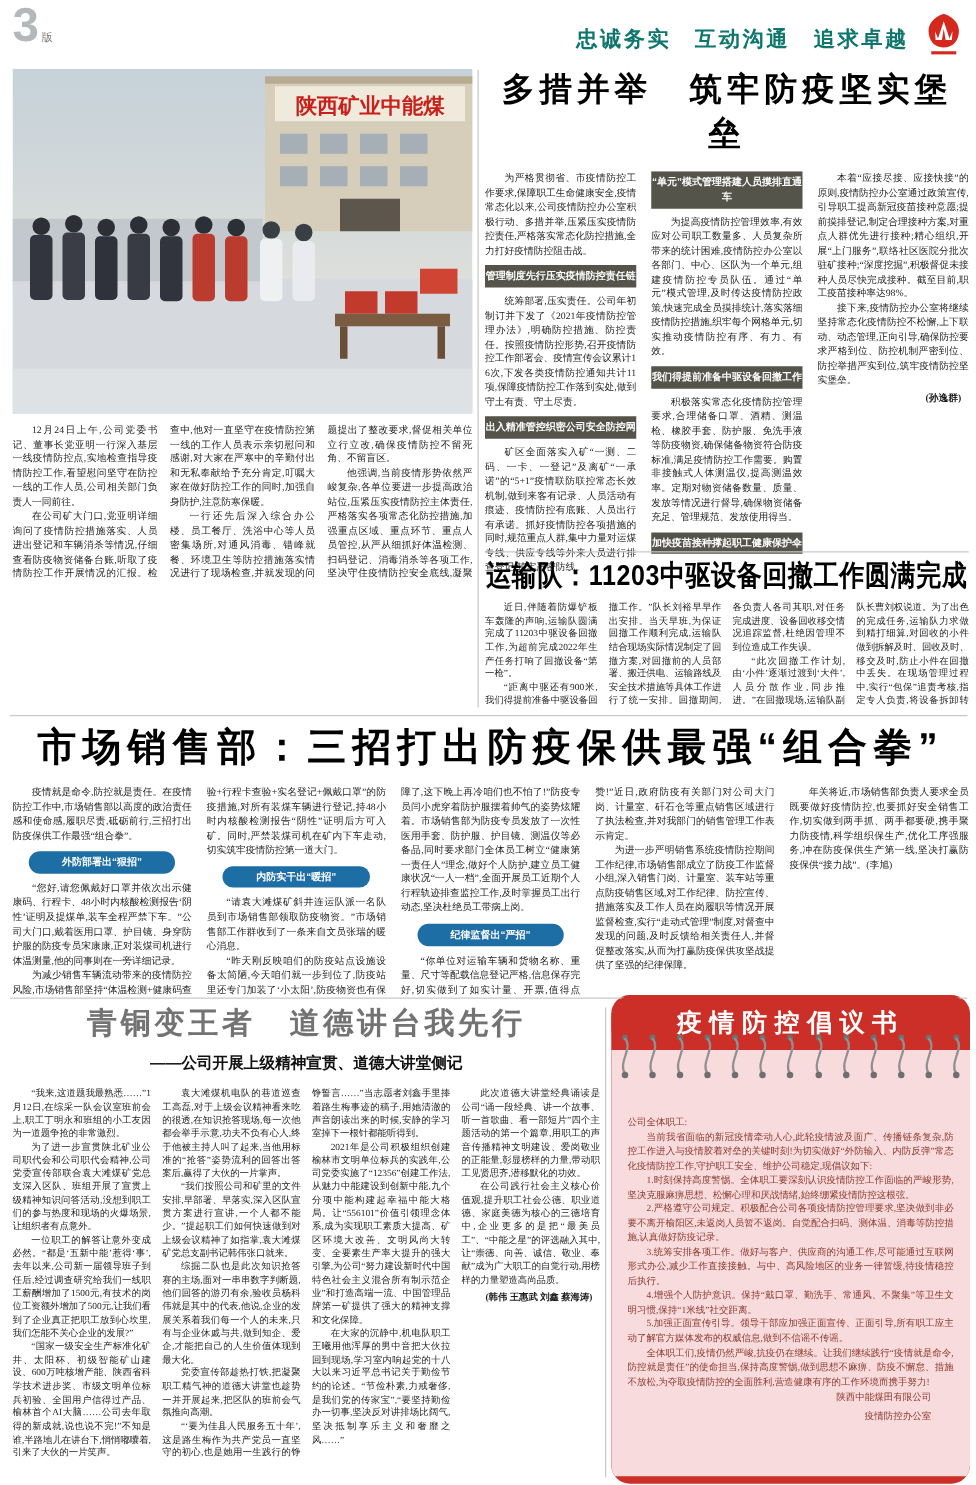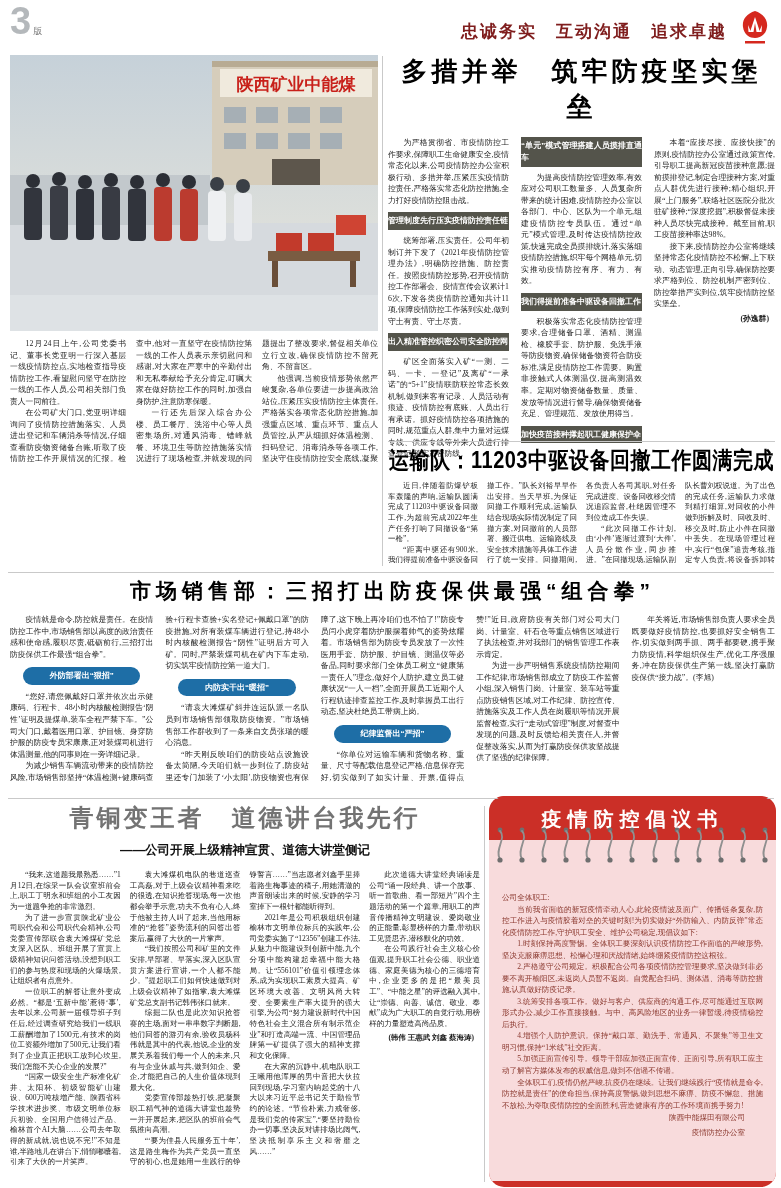--- a/index.html
+++ b/index.html
@@ -4,32 +4,32 @@
 <style>
   html,body{margin:0;padding:0;background:#ffffff;}
   .paper{position:relative;width:781px;height:1188px;background:#fff;overflow:hidden;
          font-family:"Liberation Serif",serif;color:#1d1d1d;}
   
   .masthead{position:absolute;left:10px;top:2px;width:763px;height:46px;}
   .pageno{position:absolute;left:0;top:0;}
   .pageno .num{font-family:"Liberation Sans",sans-serif;font-weight:900;font-size:38px;color:#b4b8bb;line-height:38px;}
   .pageno .ban{font-size:9px;color:#7c7c7c;margin-left:2px;}
   .slogan{position:absolute;right:46px;top:18px;font-family:Liberation Serif, serif;
-          font-weight:900;font-size:17px;color:#7f1d1d;letter-spacing:2px;white-space:nowrap;}
+          font-weight:900;font-size:17px;color:#0f766e;letter-spacing:2px;white-space:nowrap;}
   .logo{position:absolute;right:2px;top:8px;width:32px;height:36px;}
   
   .vr,.hr{position:absolute;background:#c9c9c9;}
   .vr{width:1px;} .hr{height:1px;}
   
   .cols{column-gap:10px;column-fill:auto;overflow:hidden;text-align:justify;word-break:break-all;}
   .cols-3{column-count:3;} .cols-4{column-count:4;} .cols-5{column-count:5;}
   .para{margin:0;text-indent:2em;}
   .body-sm{font-size:7.8px;line-height:1.48;}
   .body-xs{font-size:7.5px;line-height:1.42;}
-  .bar-head{background:#54544b;color:#fff;font-weight:bold;font-size:8px;
+  .bar-head{background:#54544b;color:#fff;text-align:center;font-weight:bold;font-size:8px;
             padding:3px 0;margin:6px 0 5px;font-family:"Liberation Sans",sans-serif;break-inside:avoid;text-indent:0;}
   .pill-head{background:#1e6ea6;color:#fff;text-align:center;font-weight:bold;font-size:8px;
              padding:3px 0;margin:7px auto 6px;width:82%;border-radius:10px;
              font-family:"Liberation Sans",sans-serif;break-inside:avoid;text-indent:0;}
   .byline{text-align:right;font-weight:bold;padding-right:6px;margin-top:3px;text-indent:0;}
   
   section{position:absolute;}
   #sec-inspect{left:10px;top:46px;width:368px;height:520px;}
   .t-inspect{margin:0;text-align:center;font-family:"Liberation Sans",sans-serif;font-weight:900;
              font-size:25px;line-height:33px;letter-spacing:2px;color:#000;}
@@ -38,21 +38,21 @@
   #sec-fortress{left:388px;top:54px;width:387px;height:388px;}
   .t-fortress{margin:0;text-align:center;font-family:"Liberation Sans",sans-serif;font-weight:900;
               font-size:26px;letter-spacing:4px;color:#000;}
   #sec-fortress .cols{margin-top:13px;height:330px;column-gap:12px;}
   #sec-transport{left:388px;top:445px;width:387px;height:125px;}
   .t-transport{margin:0;text-align:center;font-family:"Liberation Sans",sans-serif;font-weight:900;
                font-size:20px;letter-spacing:0.5px;color:#000;transform:scaleY(1.15);transform-origin:top;}
   #sec-transport .cols{margin-top:9px;height:92px;column-gap:9px;}
   #sec-sales{left:10px;top:577px;width:765px;height:218px;}
   .t-sales{margin:0;text-align:center;font-family:"Liberation Sans",sans-serif;font-weight:900;
-           font-size:21px;letter-spacing:5px;color:#000;}
+           font-size:31px;letter-spacing:5px;color:#000;}
   #sec-sales .cols{margin-top:9px;height:172px;column-gap:12px;}
   #sec-moral{left:10px;top:802px;width:470px;height:383px;}
   .t-moral{margin:0;text-align:center;font-family:"Liberation Sans",sans-serif;font-weight:900;
            font-size:24px;letter-spacing:3px;color:#737373;}
   .t-moral-sub{margin-top:8px;text-align:center;font-family:"Liberation Sans",sans-serif;
                font-weight:bold;font-size:12.5px;color:#111;}
   #sec-moral .cols{margin-top:11px;height:306px;column-gap:9px;}
   
   #sec-notice{left:489px;top:796px;width:287px;height:391px;}
   .notice-outer{position:absolute;inset:0;background:#cb2f27;border-radius:15px;overflow:hidden;}

